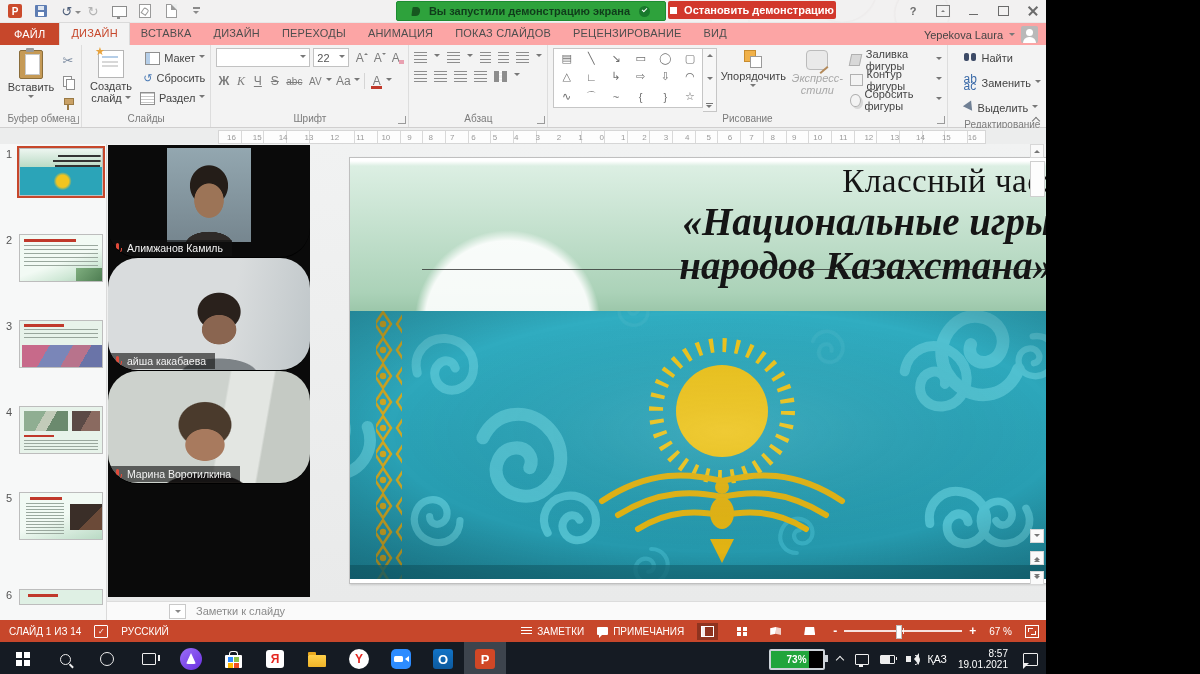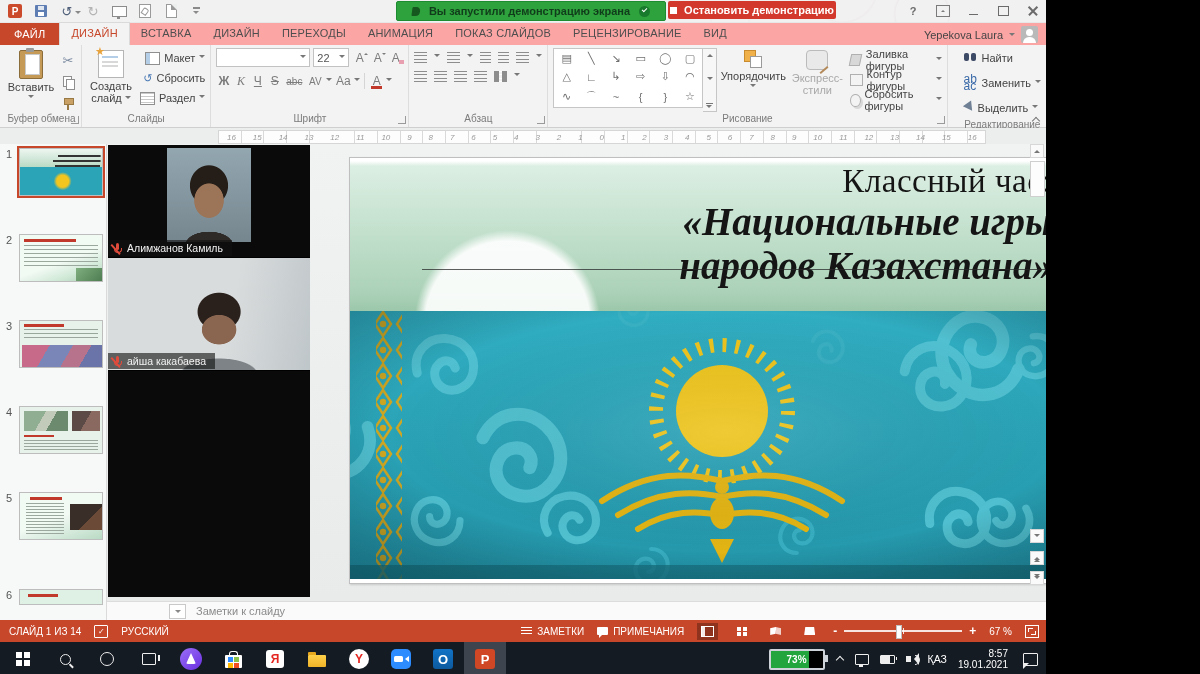--- a/index.html
+++ b/index.html
@@ -133,21 +133,21 @@
   .ico-select{width:10px;height:12px;position:relative;}
   .ico-select::before{content:"";position:absolute;left:2px;top:0;border:5px solid transparent;border-top:9px solid #6f7f94;transform:rotate(-35deg);}
   .rib-collapse{position:absolute;right:5px;bottom:4px;width:9px;height:6px;}
   .rib-collapse::after{content:"";position:absolute;left:1px;top:1px;width:5px;height:5px;border-top:1.5px solid #777;border-left:1.5px solid #777;transform:rotate(45deg);}
 
   
   .rulerrow{height:16px;background:#eceded;position:relative;}
   .ruler{position:absolute;left:218px;top:2px;width:750px;height:12px;background:#fdfdfd;border:1px solid #d6d6d6;
     display:flex;align-items:center;justify-content:space-between;padding:0 8px;font-size:8px;color:#9a9a9a;}
   .ruler::before{content:"";position:absolute;inset:0;background:repeating-linear-gradient(90deg,transparent 0 21.7px,#d9d9d9 21.7px 22.7px);}
-  .ruler span{position:relative;font-style:italic;}
+  .ruler span{position:relative;}
 
   
   .workspace{position:relative;height:476px;display:flex;}
   .thumbs{width:107px;background:#f7f8f8;border-right:1px solid #dadada;padding-top:4px;box-sizing:border-box;overflow:hidden;}
   .thumb-row{display:flex;gap:3px;margin:0 0 38px 2px;height:48px;}
   .thumb-row:nth-child(5){margin-bottom:49px;}
   .thumb-row:nth-child(6){height:16px;margin-bottom:0;}
   .thumb-num{width:14px;text-align:center;color:#555;font-size:11px;padding-top:0;}
   .thumb-mini{width:84px;height:48px;border:1px solid #bdbdbd;box-sizing:border-box;}
   .thumb-mini.selected{outline:2px solid var(--accent,#c7472b);outline-offset:0;}
@@ -209,21 +209,21 @@
   .dbl.dn i{border-top-color:#777;margin:-2px 0;}
   .vs-thumb{position:absolute;left:0;top:17px;width:13px;height:34px;background:#fdfdfd;border:1px solid #cfcfcf;}
 
   .notesbar{height:18px;background:#fafafa;border-top:1px solid #dcdcdc;display:flex;align-items:center;gap:10px;padding-left:62px;}
   .nb-btn{width:15px;height:13px;background:#fff;border:1px solid #c9c9c9;display:flex;align-items:center;justify-content:center;}
   .nb-btn::after{content:"";border:3px solid transparent;border-top-color:#888;margin-top:3px;}
   .nb-label{color:#8b8b8b;}
 
   
   .zoom-panel{position:absolute;left:108px;top:1px;width:202px;height:452px;background:#0a0a0a;z-index:30;}
-  .vcell{position:relative;height:112px;border-bottom:1px solid #000;overflow:hidden;}
+  .vcell{position:relative;height:112px;border-bottom:1px solid #000;overflow:hidden;border-radius:30px;}
   .vid{position:absolute;}
   .v1 .vid{left:29%;width:42%;top:3px;bottom:15px;background:
     radial-gradient(ellipse 38px 20px at 50% 102%, #2e2a28 0 60%, transparent 62%),
     radial-gradient(ellipse 24px 28px at 50% 56%, #9c7457 0 60%, transparent 63%),
     radial-gradient(ellipse 31px 33px at 50% 40%, #241d18 0 60%, transparent 63%),
     linear-gradient(#93a7b0,#76868f);}
   .v2 .vid{inset:0;background:
     radial-gradient(ellipse 28px 24px at 55% 64%, #8a6550 0 60%, transparent 63%),
     radial-gradient(ellipse 35px 31px at 55% 48%, #2a211c 0 60%, transparent 63%),
     radial-gradient(ellipse 62px 26px at 55% 104%, #7d8387 0 60%, transparent 63%),
@@ -530,21 +530,21 @@
             <span class="sc-up"></span>
             <span class="sc-dn"></span>
             <span class="sc-more"></span>
           </div>
         </div>
         <div class="bigbtn" style="min-width:62px;">
           <span class="ico-arrange"></span>
           <span class="lbl">Упорядочить</span>
           <span class="caret"></span>
         </div>
-        <div class="bigbtn gray" style="min-width:56px;">
+        <div class="bigbtn gray" style="min-width:56px;font-style:italic;">
           <span class="ico-qstyle"></span>
           <span class="lbl"><span>Экспресс-</span><br><span>стили</span></span>
         </div>
         <div class="smallcol gray" style="padding-top:2px;">
           <div class="smallrow">
               <span class="ico-fill"></span>
               <span>Заливка фигуры</span>
               <span class="caret"></span>
             </div>
           <div class="smallrow">
@@ -757,20 +757,29 @@
         </div>
         <div class="vcell v2">
           <div class="vid"></div>
           <div class="vname">
             <span class="mic">
               <i></i>
             </span>
             <span>айша какабаева</span>
           </div>
         </div>
+        <div class="vcell v4">
+          <div class="vid"></div>
+          <div class="vname">
+            <span class="mic">
+              <i></i>
+            </span>
+            <span>Марина Воротилкина</span>
+          </div>
+        </div>
       </div>
   </div>
 
   <div class="statusbar">
     <div class="sb-left">
       <span>СЛАЙД 1 ИЗ 14</span>
       <span class="sb-spell"></span>
       <span>РУССКИЙ</span>
     </div>
     <div class="sb-right">

